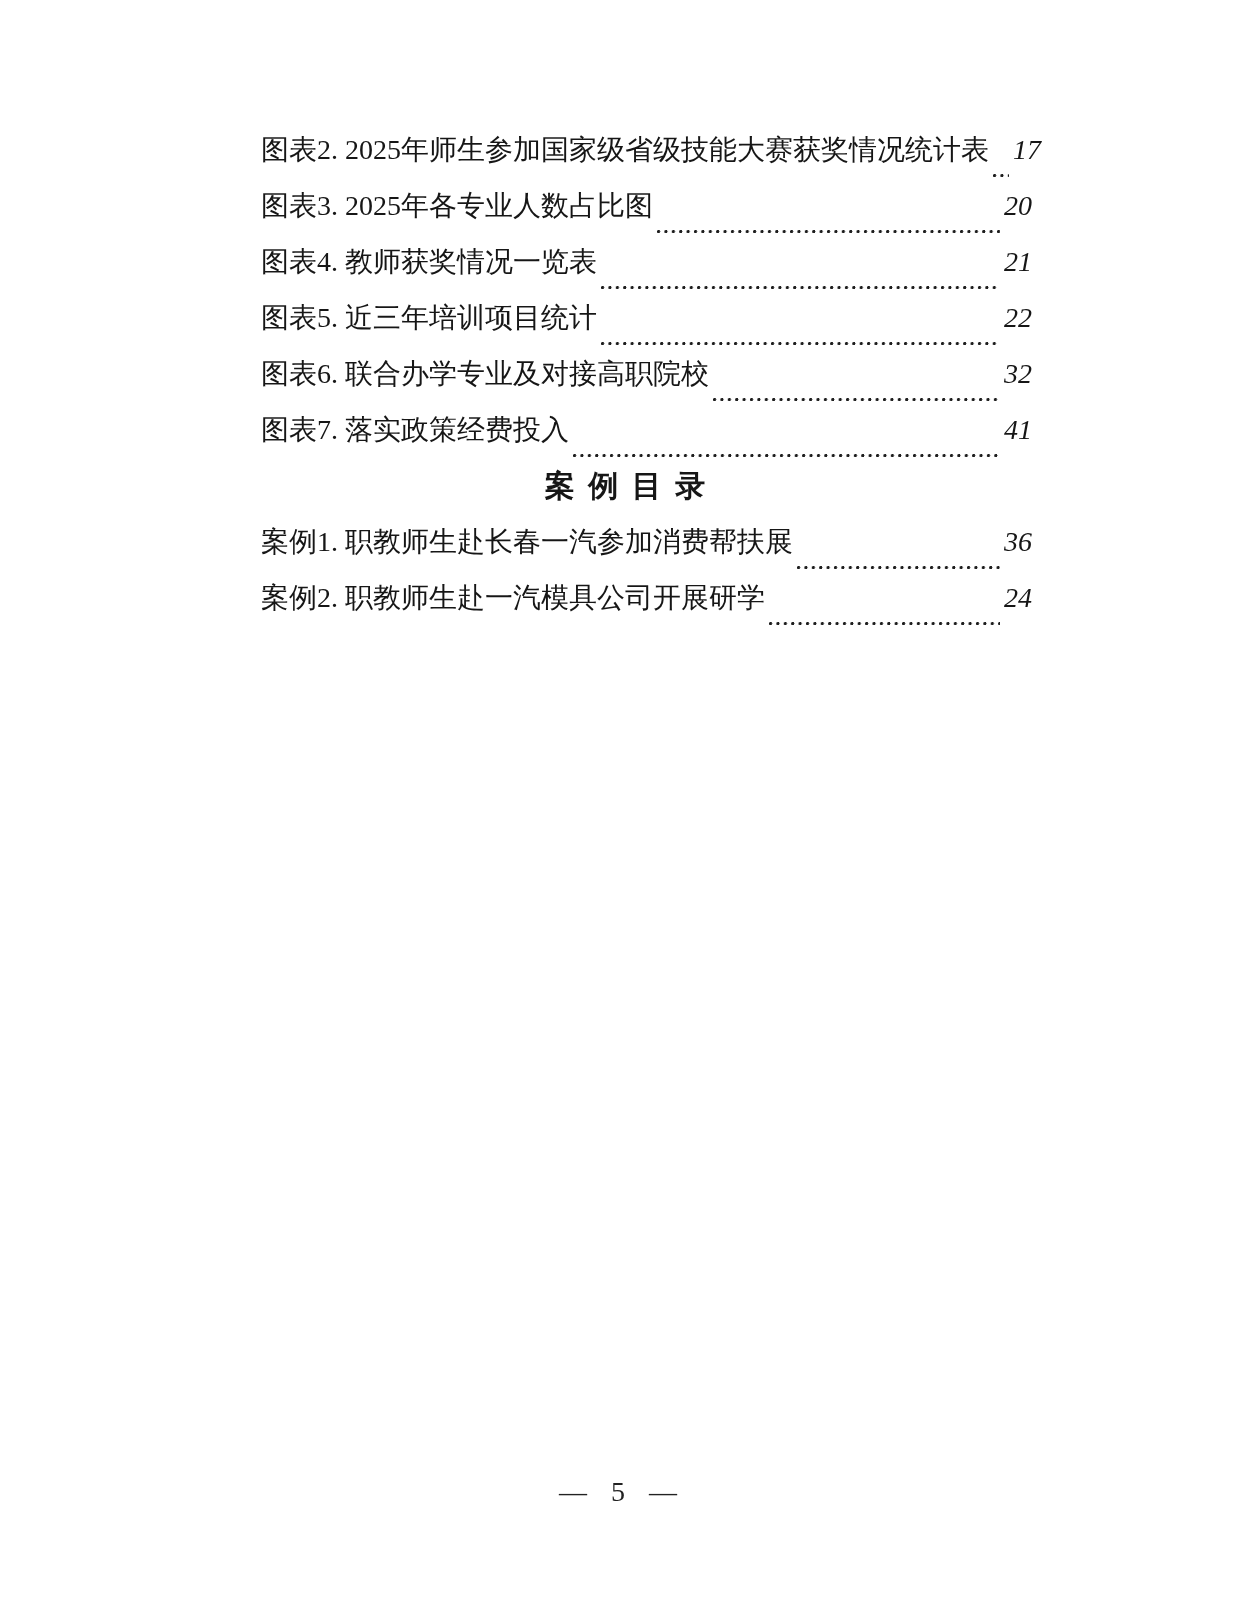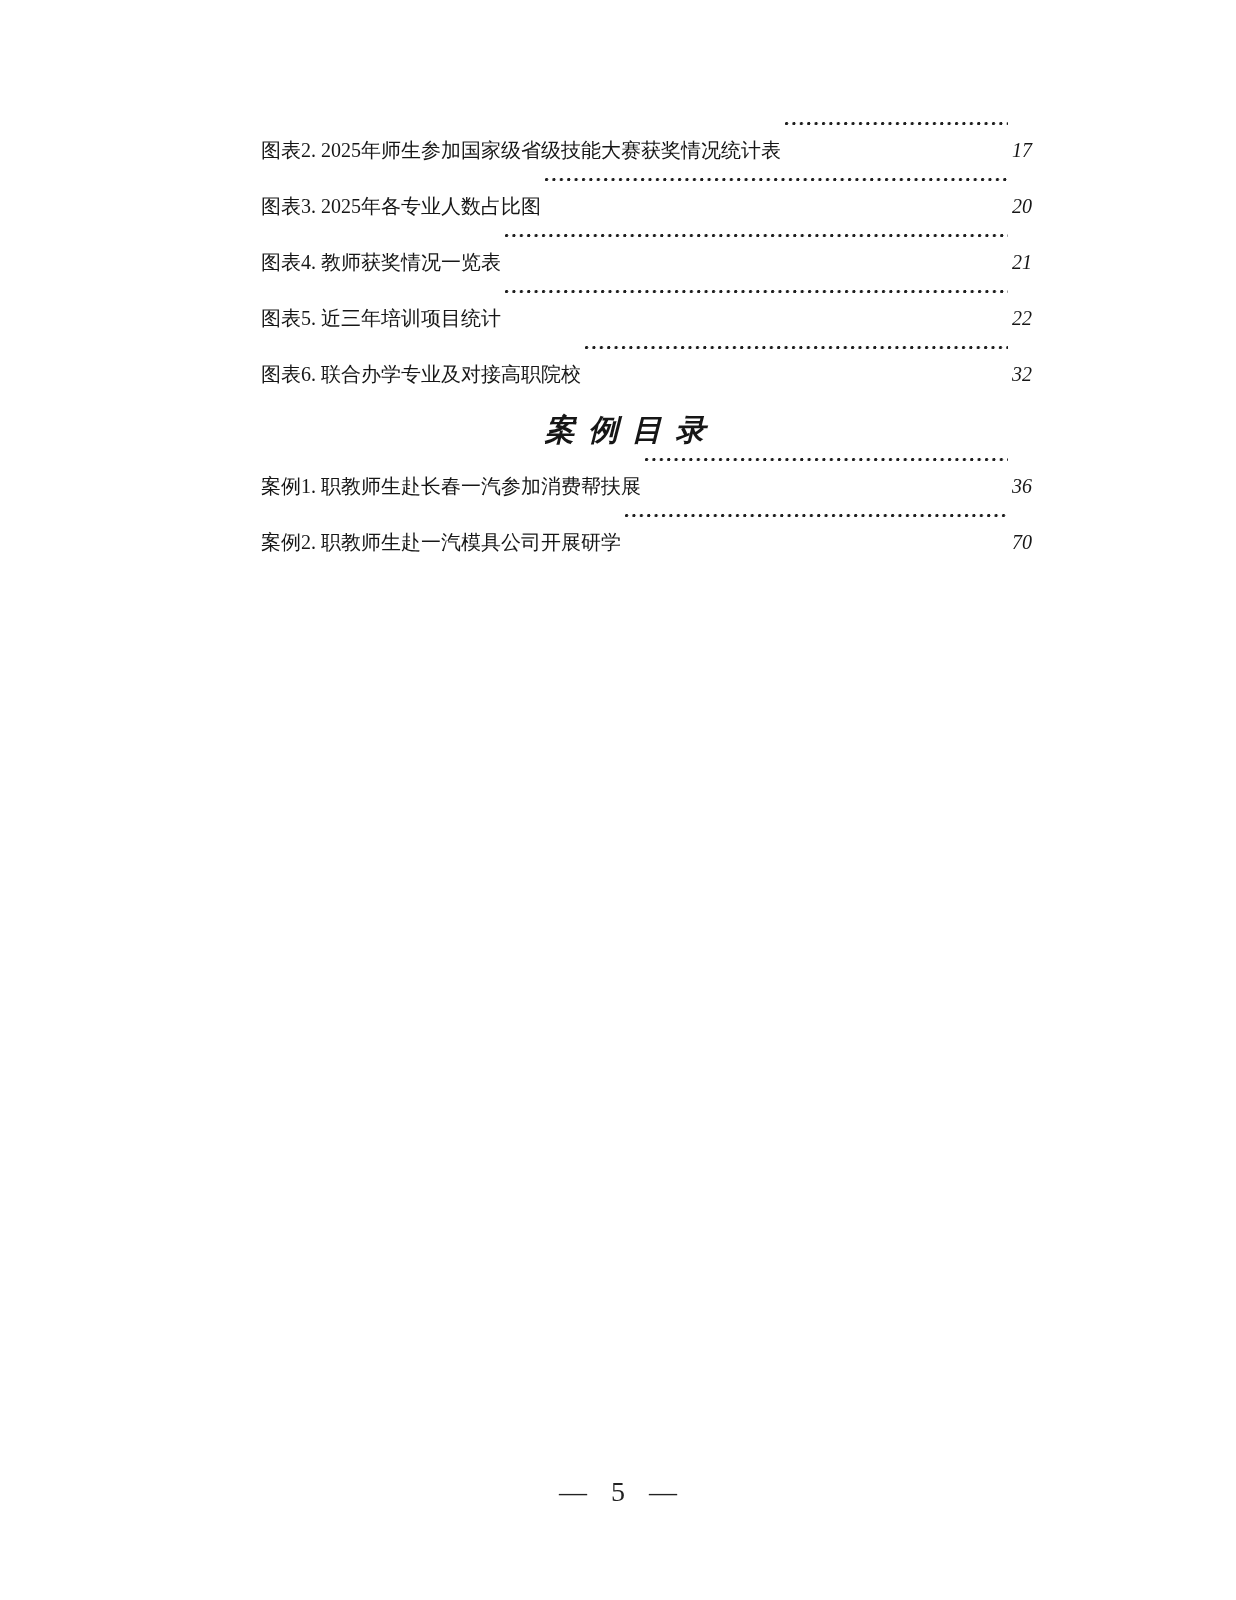--- a/index.html
+++ b/index.html
@@ -13,24 +13,24 @@
     overflow: hidden;
   }
   .toc {
     position: absolute;
     left: 261px;
     top: 122px;
     width: 771px;
   }
   .toc-row {
     display: flex;
-    align-items: flex-start;
+    align-items: flex-end;
     height: 56px;
     line-height: 56px;
-    font-size: 20px;
+    font-size: 28px;
   }
   .toc-label { white-space: nowrap; }
   .toc-page  { white-space: nowrap; font-style: italic; }
   .toc-leader {
     flex: 1;
     min-width: 16px;
     margin: 0 4px;
     height: 4px;
     background-image: radial-gradient(circle at 1.6px 1.6px, #1d1d1d 1.35px, transparent 1.85px);
     background-size: 7.4px 4px;
@@ -39,21 +39,20 @@
   }
   .toc-heading {
     margin: 0;
     height: 56px;
     line-height: 56px;
     text-align: center;
     padding-right: 40px;
     font-size: 30px;
     font-weight: bold;
     letter-spacing: 3px;
-    font-style: italic;
   }
   .footer {
     position: absolute;
     left: 0;
     right: 0;
     top: 1476px;
     display: flex;
     justify-content: center;
     align-items: center;
     gap: 24px;
@@ -91,35 +90,40 @@
     <span class="toc-leader"></span>
     <span class="toc-page">22</span>
   </div>
 
   <div class="toc-row">
     <span class="toc-label">图表6. 联合办学专业及对接高职院校</span>
     <span class="toc-leader"></span>
     <span class="toc-page">32</span>
   </div>
 
+  <div class="toc-row">
+    <span class="toc-label">图表7. 落实政策经费投入</span>
+    <span class="toc-leader"></span>
+    <span class="toc-page">41</span>
+  </div>
 </div>
 
     <h2 class="toc-heading">案 例 目 录</h2>
 
     <div id="cases-list">
   <div class="toc-row">
     <span class="toc-label">案例1. 职教师生赴长春一汽参加消费帮扶展</span>
     <span class="toc-leader"></span>
     <span class="toc-page">36</span>
   </div>
 
   <div class="toc-row">
     <span class="toc-label">案例2. 职教师生赴一汽模具公司开展研学</span>
     <span class="toc-leader"></span>
-    <span class="toc-page">70</span>
+    <span class="toc-page">24</span>
   </div>
 </div>
   </div>
 
   <div class="footer">
     <span>—</span>
     <span>5</span>
     <span>—</span>
   </div>
 

